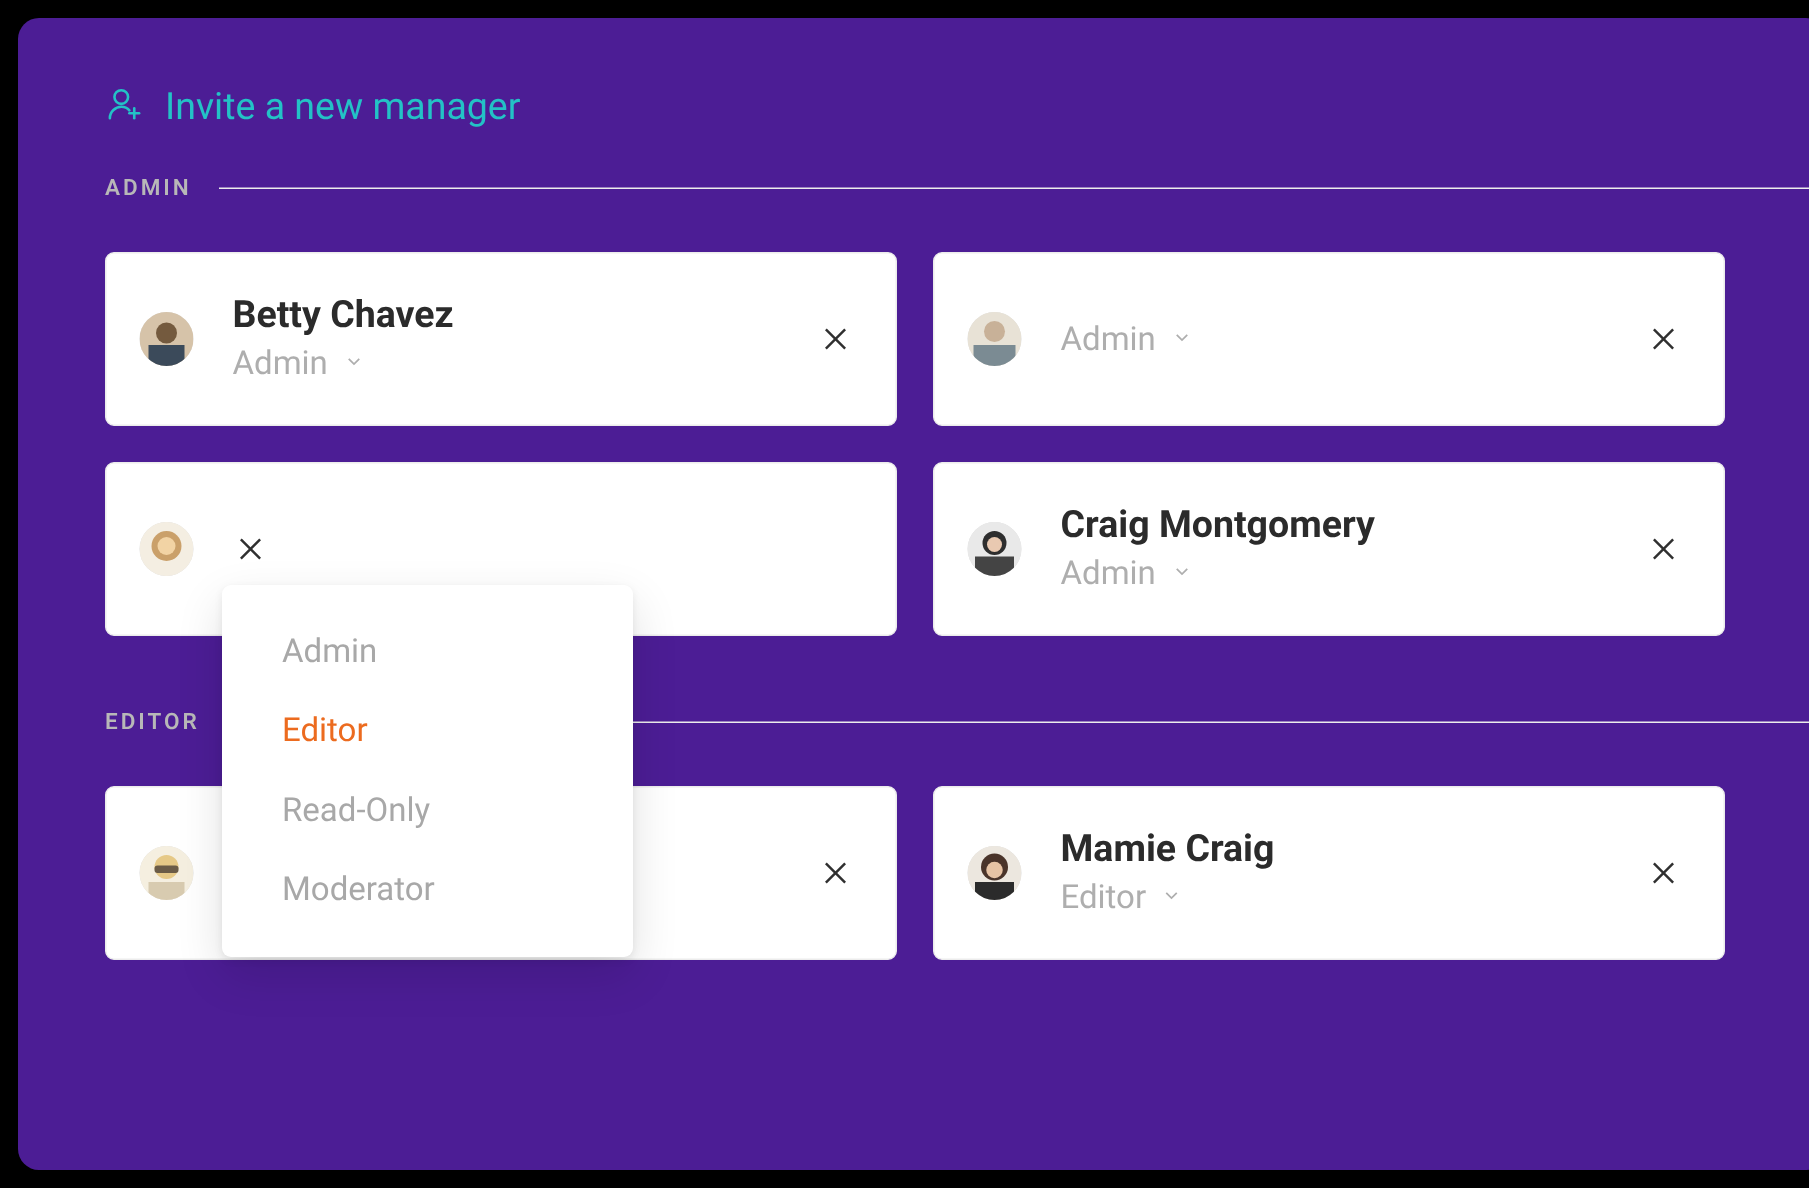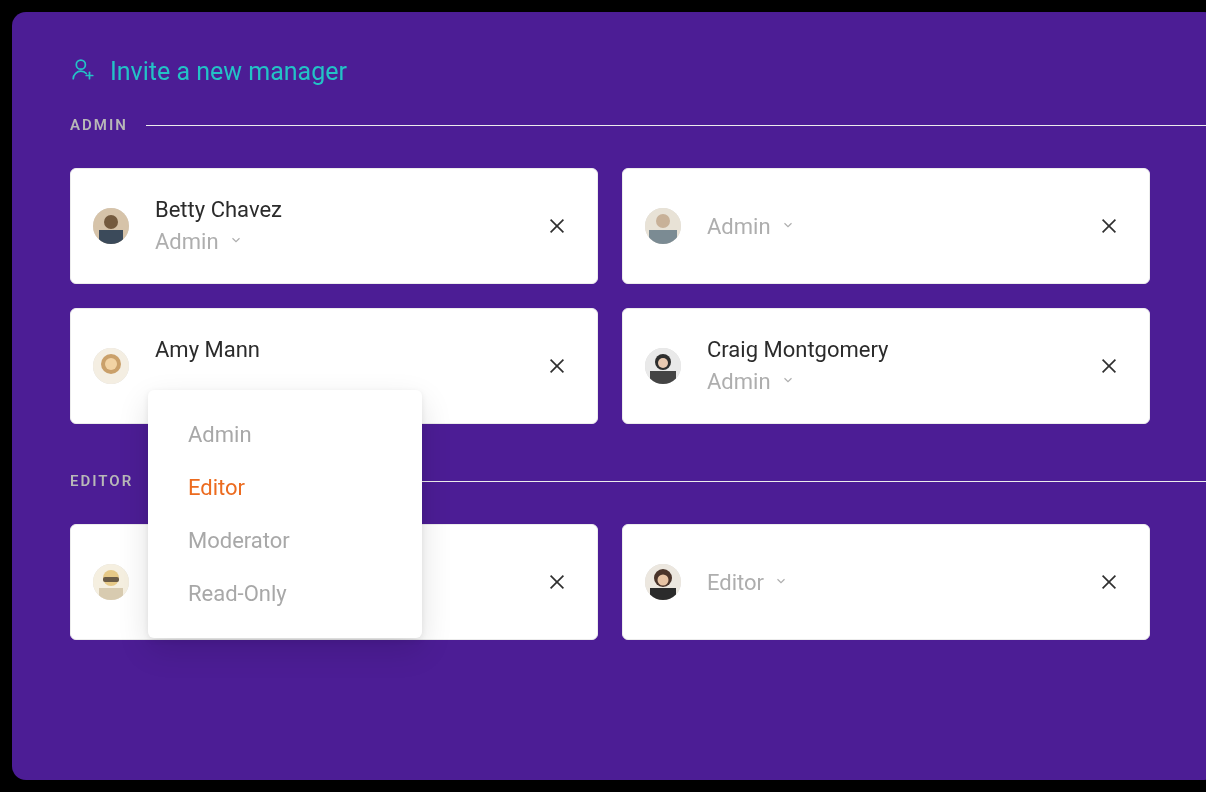--- a/index.html
+++ b/index.html
@@ -80,22 +80,22 @@
     flex-shrink: 0;
     margin-right: 26px;
     background: #ddd;
     overflow: hidden;
   }
   .avatar svg { display:block; }
 
   .card-text { flex: 1; }
   .card-text .name {
     color: #2b2b2b;
-    font-size: 22px;
-    font-weight: 400;
+    font-size: 25px;
+    font-weight: 700;
     line-height: 1.1;
     margin-bottom: 6px;
   }
   .role-row {
     display: flex;
     align-items: center;
     gap: 10px;
     cursor: pointer;
   }
   .role-row .role {
@@ -211,66 +211,55 @@
     </div>
 
     <div class="card">
       <div class="avatar">
         <svg width="36" height="36" viewBox="0 0 36 36">
             <rect width="36" height="36" fill="#f4eee2"></rect>
             <circle cx="18" cy="16" r="10" fill="#caa06a"></circle>
             <circle cx="18" cy="16" r="6" fill="#f2d3a4"></circle>
           </svg>
       </div>
-      <div class="card-text">
-        <div class="name">Amy Mann</div>
-        <div class="role-row" style="visibility:hidden">
+      <div class="close-btn">
+        <svg width="22" height="22" viewBox="0 0 24 24" fill="none" stroke="currentColor" stroke-width="1.8">
+            <line x1="5" y1="5" x2="19" y2="19"></line>
+            <line x1="19" y1="5" x2="5" y2="19"></line>
+          </svg>
+      </div>
+    </div>
+
+    <div class="card">
+      <div class="avatar">
+        <svg width="36" height="36" viewBox="0 0 36 36">
+            <rect width="36" height="36" fill="#e9e9e9"></rect>
+            <circle cx="18" cy="14" r="8" fill="#2e2e2e"></circle>
+            <circle cx="18" cy="15" r="5" fill="#e9c9b1"></circle>
+            <rect x="5" y="23" width="26" height="13" fill="#444"></rect>
+          </svg>
+      </div>
+      <div class="card-text">
+        <div class="name">Craig Montgomery</div>
+        <div class="role-row">
           <span class="role">Admin</span>
           <span class="chev">
             <svg width="14" height="14" viewBox="0 0 24 24" fill="none" stroke="currentColor" stroke-width="2">
                 <polyline points="6 9 12 15 18 9"></polyline>
               </svg>
           </span>
         </div>
       </div>
       <div class="close-btn">
         <svg width="22" height="22" viewBox="0 0 24 24" fill="none" stroke="currentColor" stroke-width="1.8">
             <line x1="5" y1="5" x2="19" y2="19"></line>
             <line x1="19" y1="5" x2="5" y2="19"></line>
           </svg>
       </div>
     </div>
-
-    <div class="card">
-      <div class="avatar">
-        <svg width="36" height="36" viewBox="0 0 36 36">
-            <rect width="36" height="36" fill="#e9e9e9"></rect>
-            <circle cx="18" cy="14" r="8" fill="#2e2e2e"></circle>
-            <circle cx="18" cy="15" r="5" fill="#e9c9b1"></circle>
-            <rect x="5" y="23" width="26" height="13" fill="#444"></rect>
-          </svg>
-      </div>
-      <div class="card-text">
-        <div class="name">Craig Montgomery</div>
-        <div class="role-row">
-          <span class="role">Admin</span>
-          <span class="chev">
-            <svg width="14" height="14" viewBox="0 0 24 24" fill="none" stroke="currentColor" stroke-width="2">
-                <polyline points="6 9 12 15 18 9"></polyline>
-              </svg>
-          </span>
-        </div>
-      </div>
-      <div class="close-btn">
-        <svg width="22" height="22" viewBox="0 0 24 24" fill="none" stroke="currentColor" stroke-width="1.8">
-            <line x1="5" y1="5" x2="19" y2="19"></line>
-            <line x1="19" y1="5" x2="5" y2="19"></line>
-          </svg>
-      </div>
-    </div>
   </div>
 
   <div class="section-header">
     <span class="title">EDITOR</span>
     <span class="rule"></span>
   </div>
 
   <div class="cards-grid">
 
     <div class="card">
@@ -299,20 +288,21 @@
     <div class="card">
       <div class="avatar">
         <svg width="36" height="36" viewBox="0 0 36 36">
             <rect width="36" height="36" fill="#ece7df"></rect>
             <circle cx="18" cy="14" r="9" fill="#4a342a"></circle>
             <circle cx="18" cy="16" r="5.5" fill="#e7c3a4"></circle>
             <rect x="5" y="24" width="26" height="12" fill="#2b2b2b"></rect>
           </svg>
       </div>
       <div class="card-text">
+        <div class="name">Mamie Craig</div>
         <div class="role-row">
           <span class="role">Editor</span>
           <span class="chev">
             <svg width="14" height="14" viewBox="0 0 24 24" fill="none" stroke="currentColor" stroke-width="2">
                 <polyline points="6 9 12 15 18 9"></polyline>
               </svg>
           </span>
         </div>
       </div>
       <div class="close-btn">
@@ -320,17 +310,17 @@
             <line x1="5" y1="5" x2="19" y2="19"></line>
             <line x1="19" y1="5" x2="5" y2="19"></line>
           </svg>
       </div>
     </div>
   </div>
 
   <div class="dropdown">
     <div class="opt">Admin</div>
     <div class="opt selected">Editor</div>
+    <div class="opt">Read-Only</div>
     <div class="opt">Moderator</div>
-    <div class="opt">Read-Only</div>
   </div>
 
 </div>
 
 </body></html>

